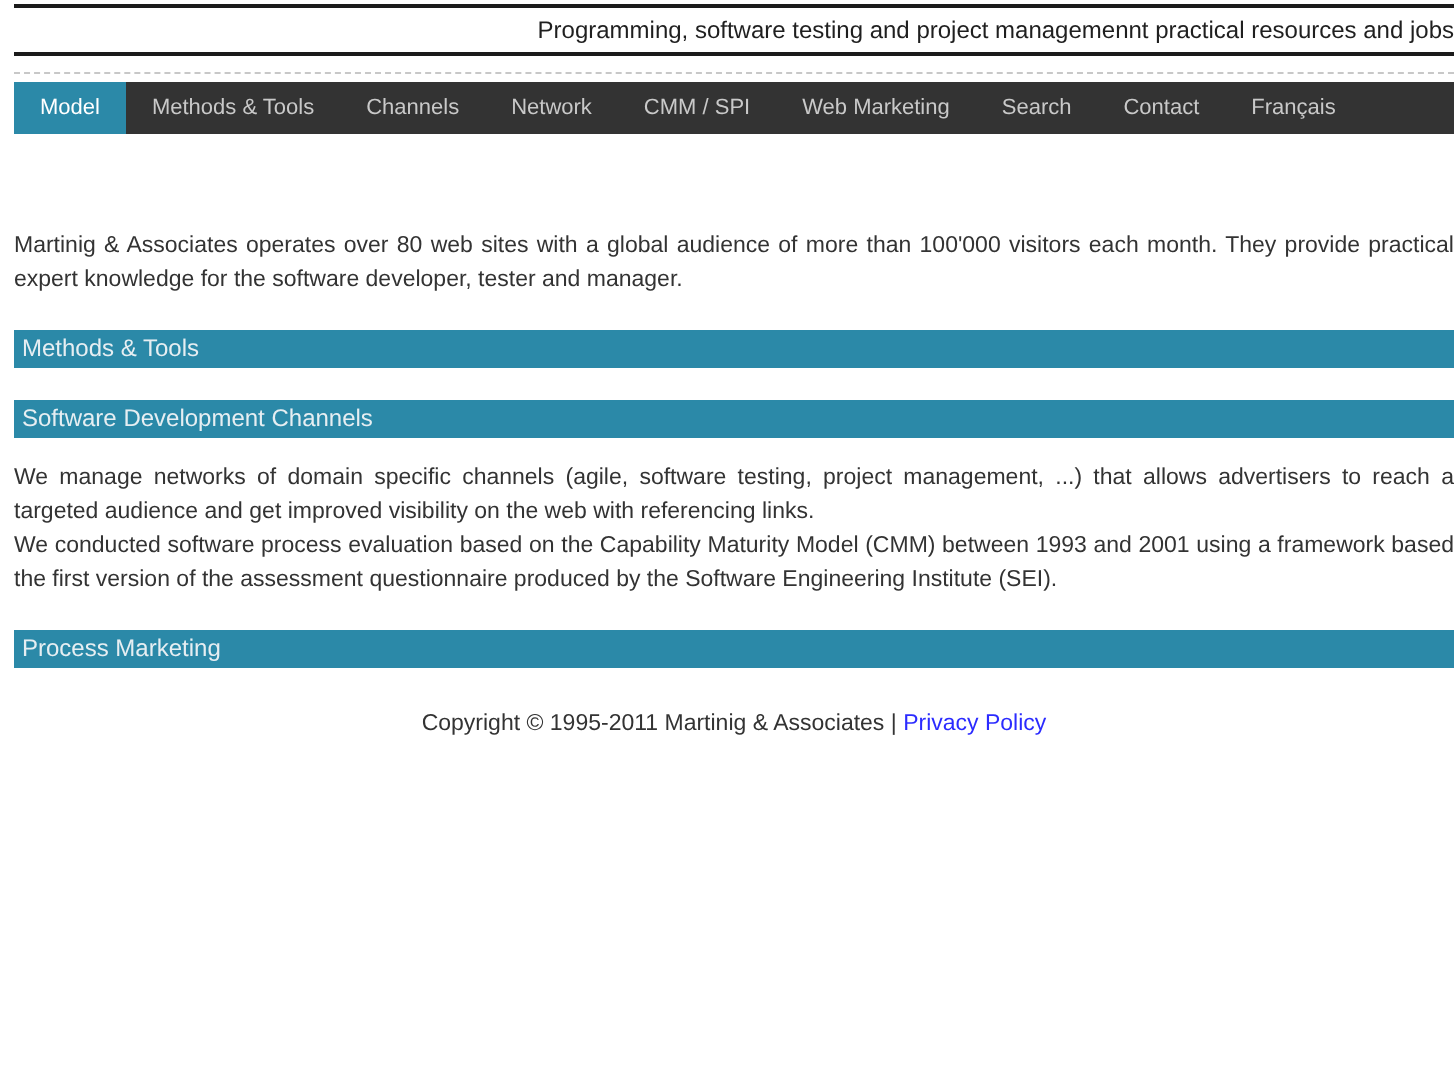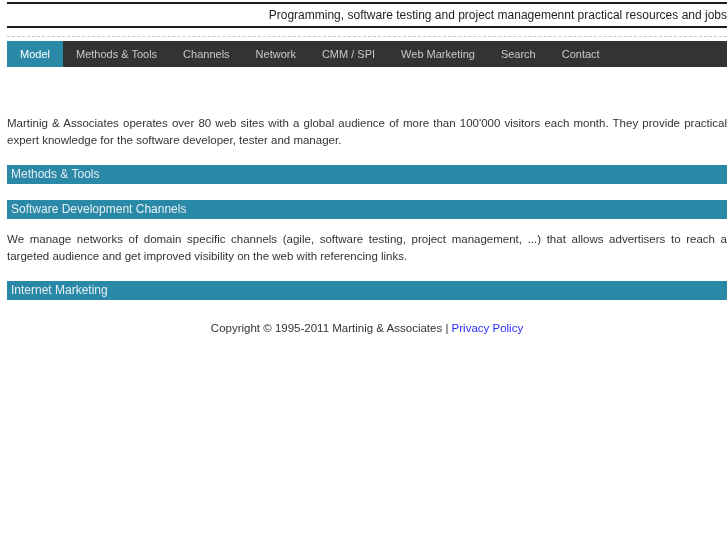--- a/index.html
+++ b/index.html
@@ -94,33 +94,35 @@
 
   <div class="nav">
     <span class="nav-item active">Model</span>
     <span class="nav-item">Methods &amp; Tools</span>
     <span class="nav-item">Channels</span>
     <span class="nav-item">Network</span>
     <span class="nav-item">CMM / SPI</span>
     <span class="nav-item">Web Marketing</span>
     <span class="nav-item">Search</span>
     <span class="nav-item">Contact</span>
+    <span class="nav-item">Français</span>
   </div>
 
   <div class="content">
 
     <p class="body-text">Martinig &amp; Associates operates over 80 web sites with a global audience of more than 100'000 visitors each month. They provide practical expert knowledge for the software developer, tester and manager.</p>
 
     <div class="section-header">Methods &amp; Tools</div>
 
     <div class="section-header">Software Development Channels</div>
     <p class="body-text">We manage networks of domain specific channels (agile, software testing, project management, ...) that allows advertisers to reach a targeted audience and get improved visibility on the web with referencing links.</p>
 
+    <p class="body-text">We conducted software process evaluation based on the Capability Maturity Model (CMM) between 1993 and 2001 using a framework based the first version of the assessment questionnaire produced by the Software Engineering Institute (SEI).</p>
 
-    <div class="section-header">Internet Marketing</div>
+    <div class="section-header">Process Marketing</div>
 
     <div class="footer">
       <span>Copyright © 1995-2011 Martinig &amp; Associates |</span>
       <a>Privacy Policy</a>
     </div>
 
   </div>
 
 </div>
 

